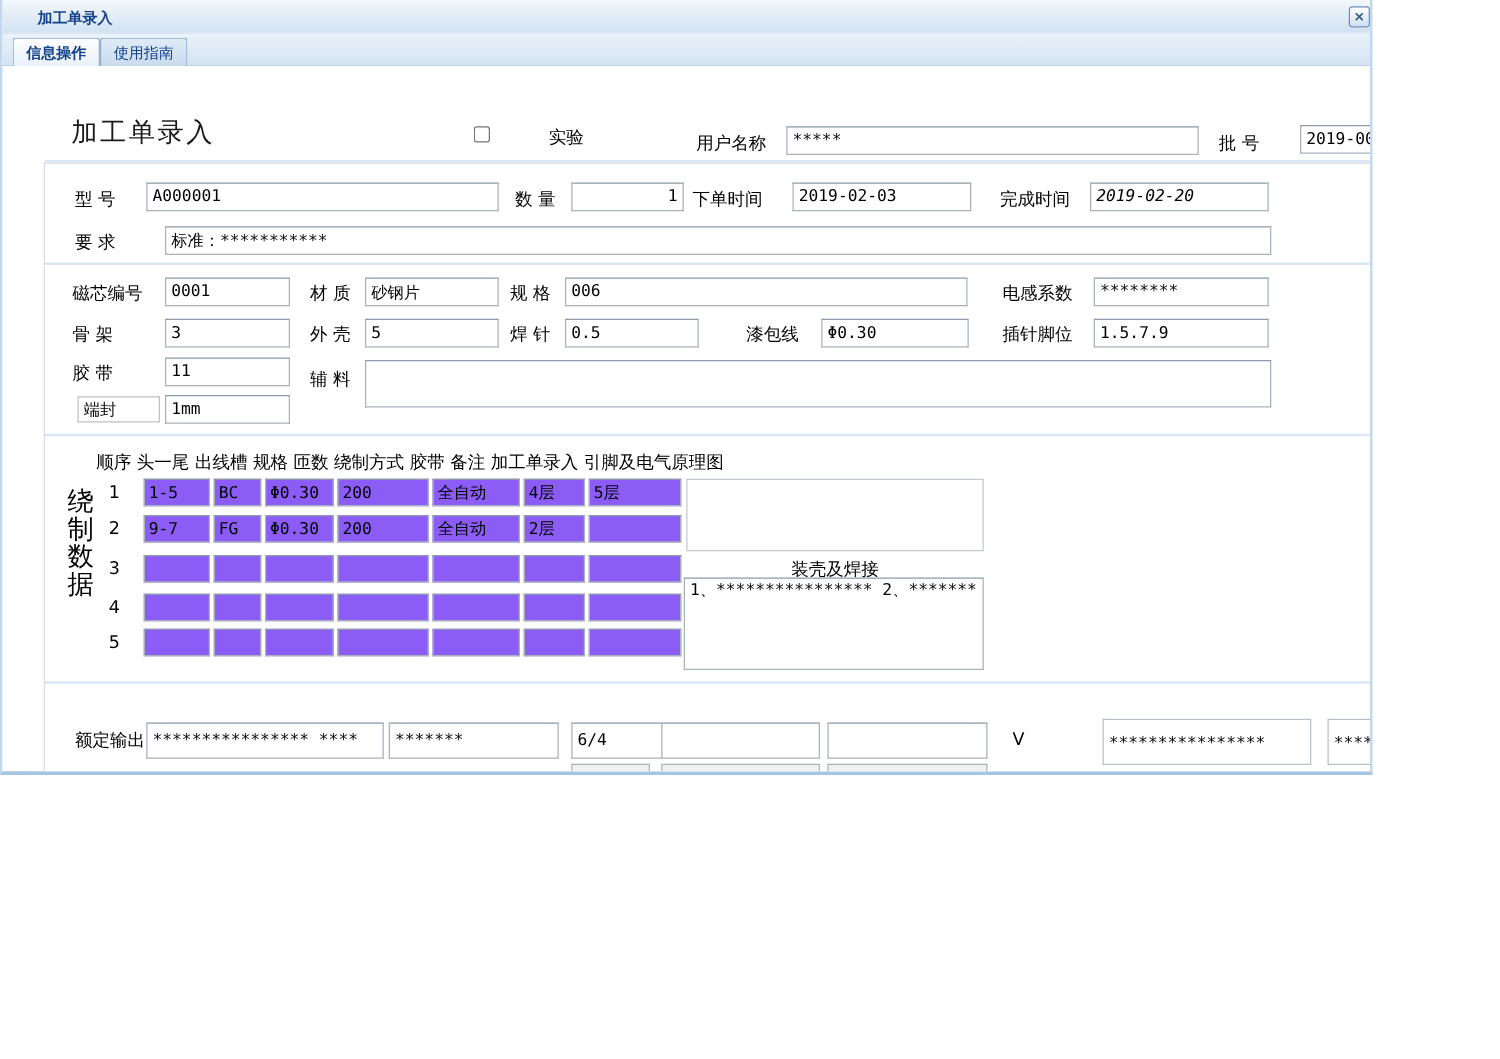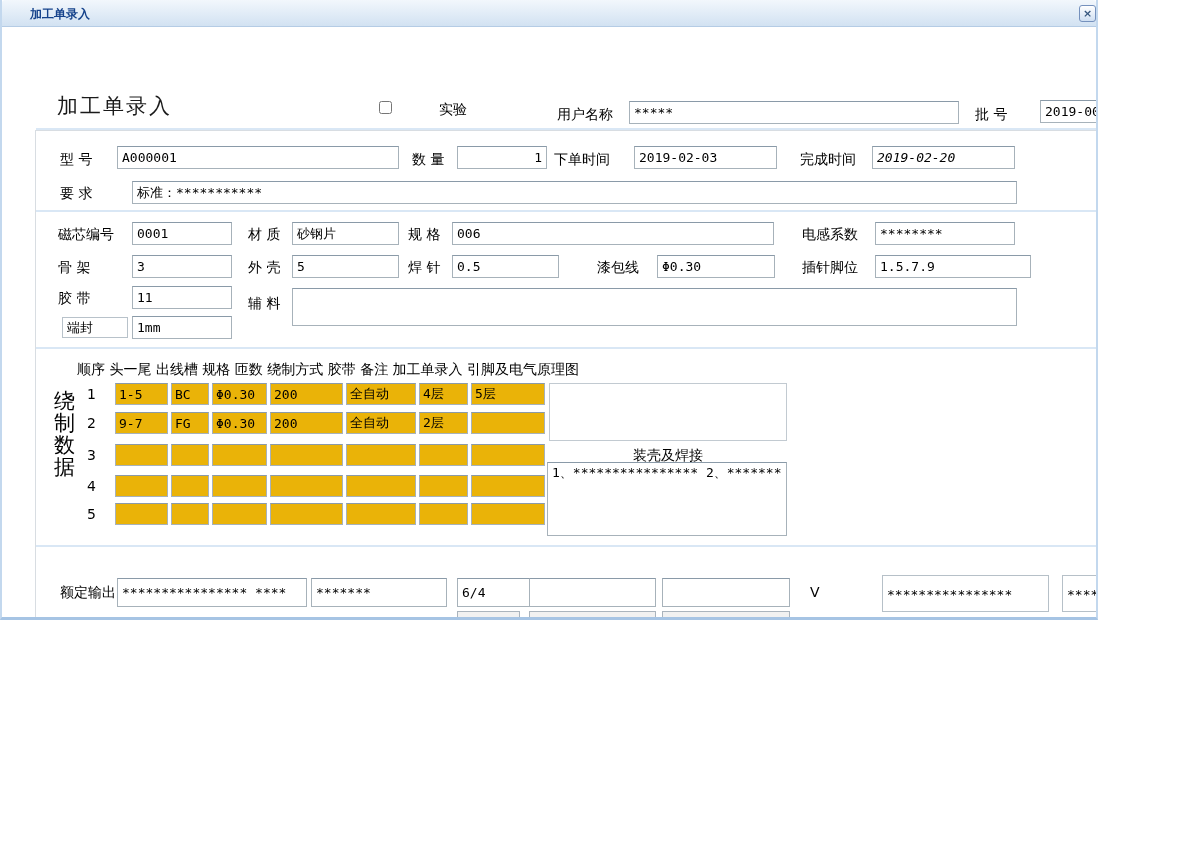--- a/index.html
+++ b/index.html
@@ -50,40 +50,44 @@
   textarea.inp{ resize:none; overflow:hidden; line-height:15px; }
   .lblbox{
     position:absolute; height:21px; border:1px solid #b8c2ca; background:#fff;
     font-size:13px; color:#000; padding:1px 4px;
   }
   .wside{ position:absolute; left:52px; top:390px; width:17px; font-size:21px; line-height:22px; word-break:break-all; text-align:left; }
   .wrow{ position:absolute; left:80px; width:480px; height:23px; }
   .wnum{ position:absolute; left:0; top:3px; width:14px; text-align:right; font-size:14px; }
   .winp{
     position:absolute; top:0; height:22px; border:1px solid #a7b2ba; border-top-color:#8a9aa8;
-    background:#eab308; font:13px "DejaVu Sans Mono","Liberation Mono",monospace; padding:2px 3px; outline:none;
+    background:#8b5cf6; font:13px "DejaVu Sans Mono","Liberation Mono",monospace; padding:2px 3px; outline:none;
   }
   .wc1{left:33px;width:53px} .wc2{left:89px;width:38px} .wc3{left:130px;width:55px}
   .wc4{left:188px;width:73px} .wc5{left:264px;width:70px} .wc6{left:337px;width:49px} .wc7{left:389px;width:74px}
   .diagram-box{ position:absolute; left:547px; top:383px; width:238px; height:58px; border:1px solid #c2cad1; background:#fff; }
   .assembly-label{ position:absolute; left:547px; top:447px; width:238px; text-align:center; font-size:14px; }
   .tinp{ height:29px; }
   .bigbox{ height:37px; padding-top:3px; border-color:#b6c0c8; }
   .pbox{ position:absolute; top:611px; height:20px; border:1px solid #aab4bd; background:#f1f1f1; }
 </style>
 </head>
 <body>
 
 <div class="window">
 
   <div class="titlebar">
     <span class="titlebar-text">加工单录入</span>
     <div class="close-btn">×</div>
   </div>
 
+  <div class="tabbar">
+    <div class="tab tab-active">信息操作</div>
+    <div class="tab tab-inactive">使用指南</div>
+  </div>
 
   <div class="content">
     <div class="panel"></div>
   </div>
 
   <div class="form-title">加工单录入</div>
   <input type="checkbox" style="position: absolute; left: 377px; top: 101px; width: 13px; height: 13px;">
   <span class="lbl" style="left:437px;top:101px;">实验</span>
   <span class="lbl" style="left:555px;top:106px;">用户名称</span>
   <input class="inp" style="left: 627px; top: 101px; width: 330px;" value="*****">
@@ -114,21 +118,21 @@
 
   <span class="lbl" style="left:56px;top:259px;">骨 架</span>
   <input class="inp" style="left: 130px; top: 255px; width: 100px;" value="3">
   <span class="lbl" style="left:246px;top:259px;">外 壳</span>
   <input class="inp" style="left: 290px; top: 255px; width: 107px;" value="5">
   <span class="lbl" style="left:406px;top:259px;">焊 针</span>
   <input class="inp" style="left: 450px; top: 255px; width: 107px;" value="0.5">
   <span class="lbl" style="left:595px;top:259px;">漆包线</span>
   <input class="inp" style="left: 655px; top: 255px; width: 118px;" value="Φ0.30">
   <span class="lbl" style="left:800px;top:259px;">插针脚位</span>
-  <input class="inp" style="left: 873px; top: 255px; width: 156px;" value="1.5.7.9">
+  <input class="inp" style="left: 873px; top: 255px; width: 140px;" value="1.5.7.9">
 
   <span class="lbl" style="left:56px;top:290px;">胶 带</span>
   <input class="inp" style="left: 130px; top: 286px; width: 100px;" value="11">
   <span class="lbl" style="left:246px;top:295px;">辅 料</span>
   <textarea class="inp" style="left: 290px; top: 288px; width: 725px; height: 38px;" wrap="off"></textarea>
 
   <div class="lblbox" style="left:60px;top:317px;width:66px;">端封</div>
   <input class="inp" style="left: 130px; top: 316px; width: 100px;" value="1mm">
   <div class="divider" style="top:347px;"></div>
 

